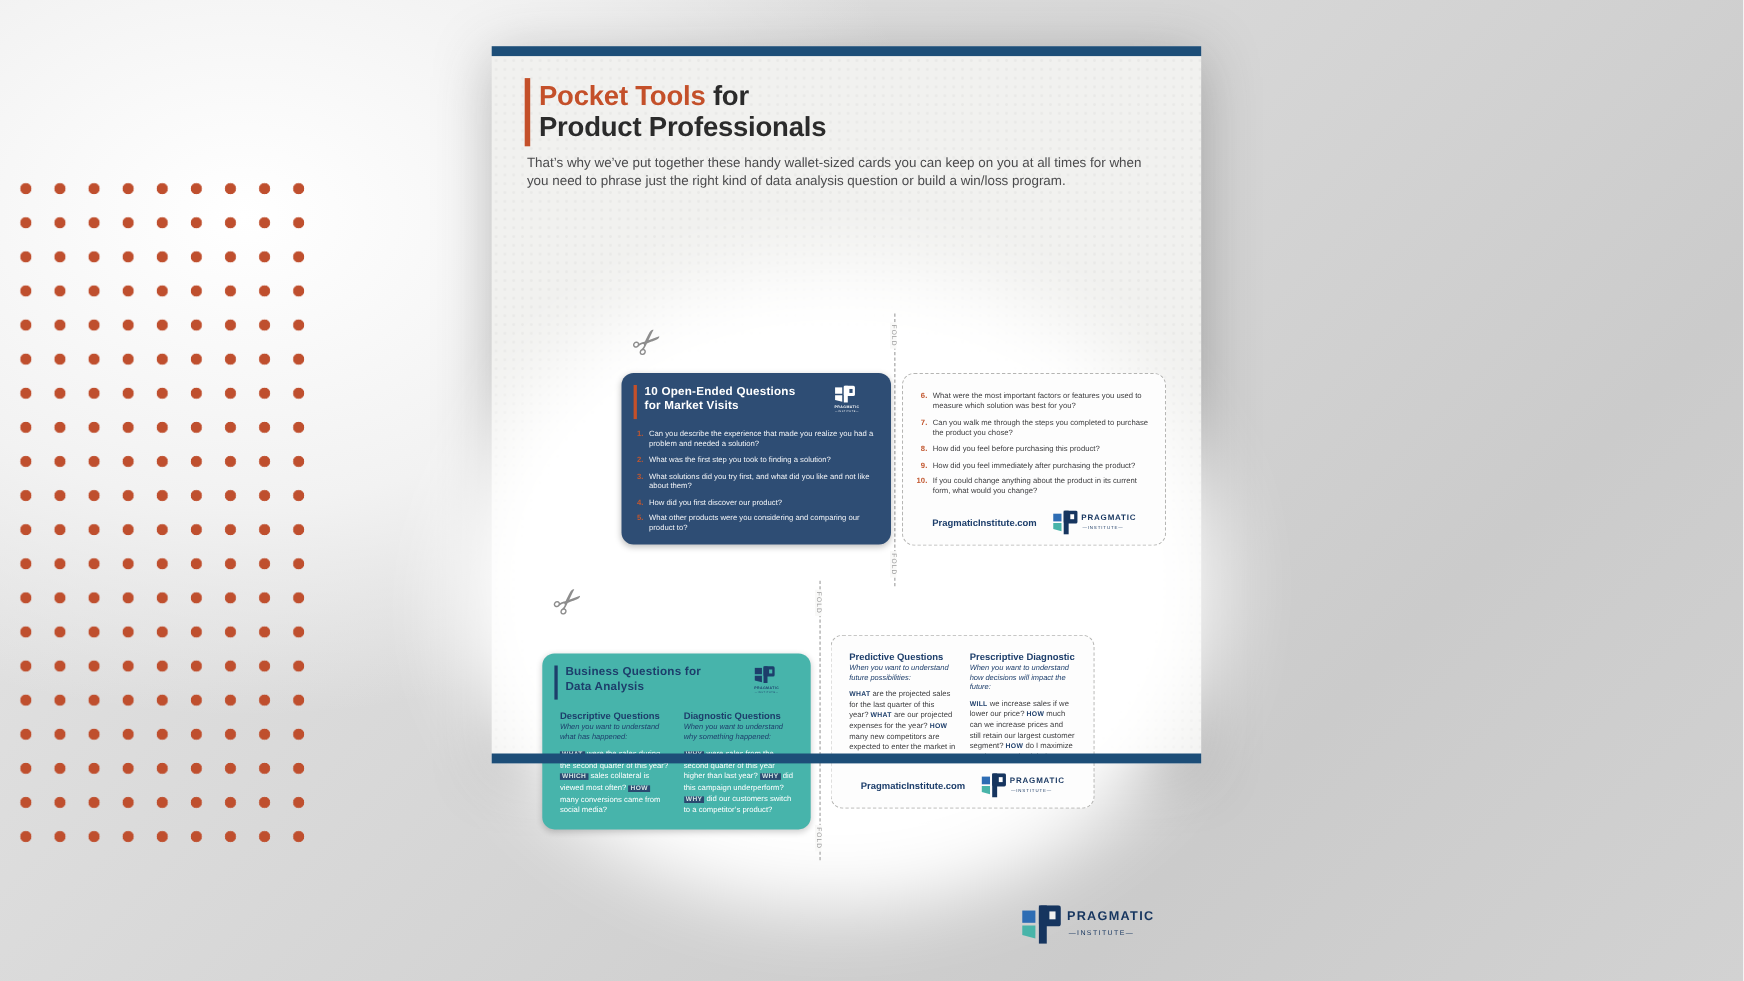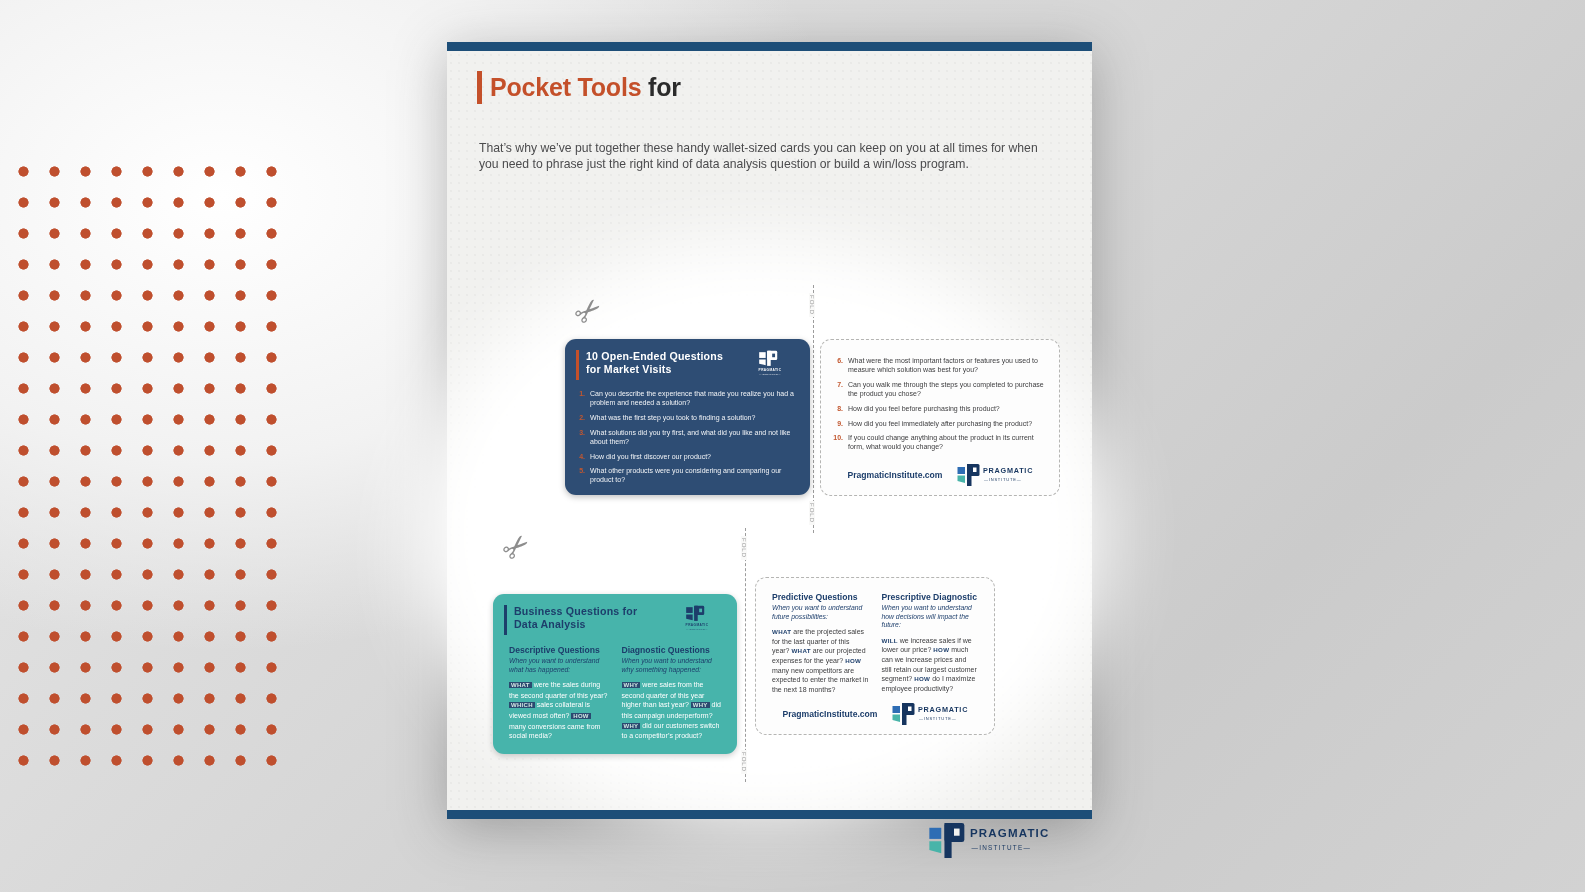--- a/index.html
+++ b/index.html
@@ -12,21 +12,21 @@
       linear-gradient(135deg, #e9e9e9 0%, #d7d7d7 45%, #cbcbcb 75%, #d2d2d2 100%);
   }
   
   .dots-grid {
     position:absolute; left:8px; top:156px; width:279px; height:620px;
     background-image: radial-gradient(circle, #bf4f2e 4.8px, rgba(191,79,46,0) 5.4px);
     background-size: 31px 31px;
   }
   
   .sheet {
-    position:absolute; left:447px; top:42px; width:645px; height:777px;
+    position:absolute; left:447px; top:42px; width:645px; height:652px;
     background:#f1f1ef; box-shadow:0 10px 50px rgba(60,60,60,.35);
   }
   .halftone {
     position:absolute; left:0; top:9px; right:0; bottom:9px;
     background-image: radial-gradient(circle, rgba(110,110,110,.06) 1.1px, rgba(0,0,0,0) 1.5px);
     background-size:8px 8px;
   }
   .bar-top  { position:absolute; left:0; top:0; width:100%; height:9px; background:#1d4e78; z-index:6; }
   .bar-bottom{ position:absolute; left:0; bottom:0; width:100%; height:9px; background:#1d4e78; z-index:6; }
   .glow {
@@ -98,20 +98,21 @@
   <div class="sheet">
     <div class="halftone"></div>
     <div class="glow"></div>
     <div class="bar-top"></div>
     <div class="bar-bottom"></div>
 
     <div class="title-wrap">
       <div class="title-line">
         <span class="title-accent">Pocket Tools</span><span> for</span>
       </div>
+      <div class="title-line">Product Professionals</div>
     </div>
 
     <div class="intro">
       <p>That’s why we’ve put together these handy wallet-sized cards you can keep on you at all times for when you need to phrase just the right kind of data analysis question or build a win/loss program.</p>
     </div>
 
     <div class="scissors" style="left:128px; top:250px;">✂</div>
     <div class="scissors" style="left:56px; top:486px;">✂</div>
 
     <div class="fold-line" style="left:366px; top:243px; height:248px;">

